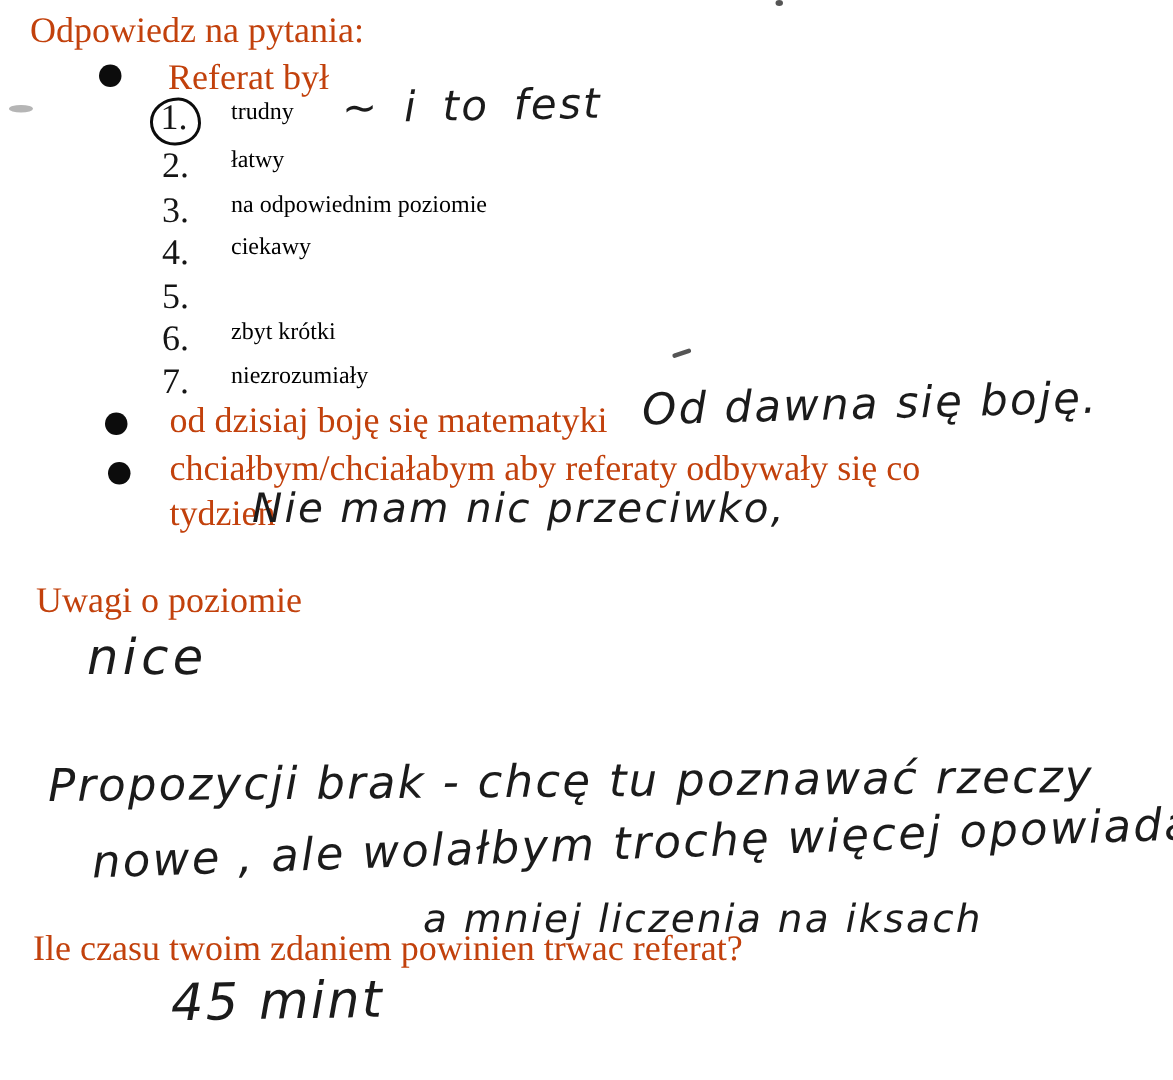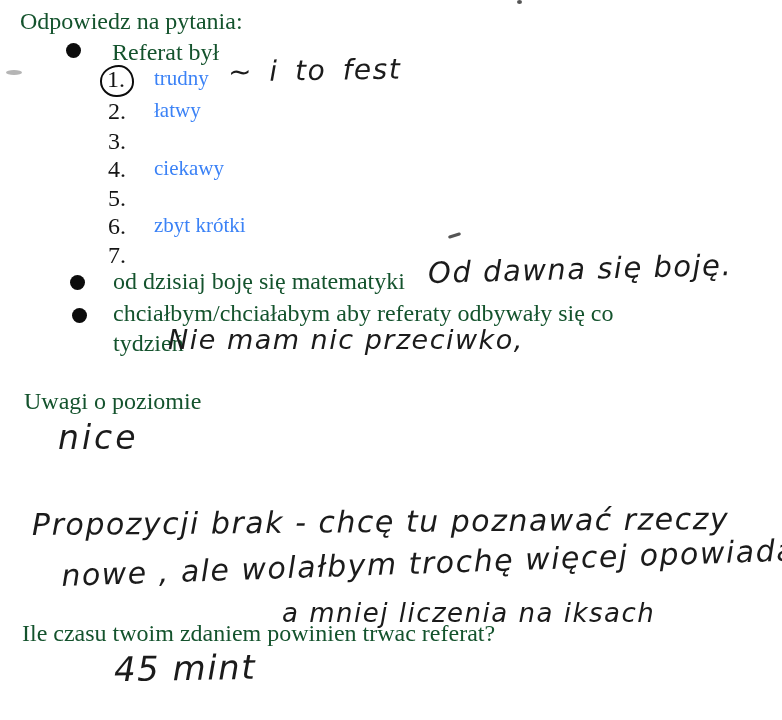--- a/index.html
+++ b/index.html
@@ -5,40 +5,40 @@
   html,body { margin:0; padding:0; background:#e8e8e8; }
   .page {
     position:relative;
     width:782px; height:720px;
     margin:0 auto;
     background:#ffffff;
     font-family:"Liberation Serif", serif;
     color:#141414;
     overflow:hidden;
   }
-  .print   { position:absolute; font-size:24px; line-height:1.1; white-space:nowrap; color:#14532d; }
+  .print   { position:absolute; font-size:24px; line-height:1.1; white-space:nowrap; color:#c2410c; }
   .heading { font-size:24px; }
   .bullet {
     position:absolute; width:15px; height:15px;
     background:#0c0c0c; border-radius:50%;
   }
   .options { position:absolute; left:108px; top:66px; }
   .opt-row { display:flex; align-items:flex-start; height:28.6px; }
   .opt-num {
     width:40px; font-size:24px; color:#151515; flex:none;
   }
   .circled {
     display:inline-block;
     border:2.5px solid #0c0c0c;
     border-radius:58% 46% 52% 50% / 52% 55% 48% 50%;
     padding:0 7px 4px 5px;
     margin:-3px 0 0 -8px;
     line-height:1.0;
   }
-  .opt-label { font-size:21px; color:#3b82f6; padding-left:6px; white-space:nowrap; }
+  .opt-label { font-size:16px; color:#000000; padding-left:6px; white-space:nowrap; }
   .hand {
     position:absolute;
     font-family:"DejaVu Sans", sans-serif;
     font-style:italic;
     color:#1b1b1b;
     white-space:nowrap;
     letter-spacing:1.5px;
   }
   .artifact { position:absolute; background:#555; }
   .artifact.faint { background:#b5b5b5; }
@@ -57,34 +57,36 @@
     <div class="opt-row">
       <span class="opt-num"><span class="circled">1.</span></span>
       <span class="opt-label">trudny</span>
     </div>
     <div class="opt-row" style="height:30px; padding-top:3px;">
       <span class="opt-num">2.</span>
       <span class="opt-label">łatwy</span>
     </div>
     <div class="opt-row">
       <span class="opt-num">3.</span>
+      <span class="opt-label">na odpowiednim poziomie</span>
     </div>
     <div class="opt-row">
       <span class="opt-num">4.</span>
       <span class="opt-label">ciekawy</span>
     </div>
     <div class="opt-row">
       <span class="opt-num">5.</span>
     </div>
     <div class="opt-row">
       <span class="opt-num">6.</span>
       <span class="opt-label">zbyt krótki</span>
     </div>
     <div class="opt-row">
       <span class="opt-num">7.</span>
+      <span class="opt-label">niezrozumiały</span>
     </div>
   </div>
 
   <div class="hand" style="left:228px; top:54px; font-size:28px; word-spacing:6px; transform:rotate(-1deg);">~ i  to  fest</div>
 
   <span class="bullet" style="left:70px; top:275px;"></span>
   <div class="print" style="left:113px; top:268px;">od dzisiaj boję się matematyki</div>
   <div class="hand" style="left:428px; top:252px; font-size:29px; transform:rotate(-1.5deg);">Od dawna  się boję.</div>
 
   <span class="bullet" style="left:72px; top:308px;"></span>

